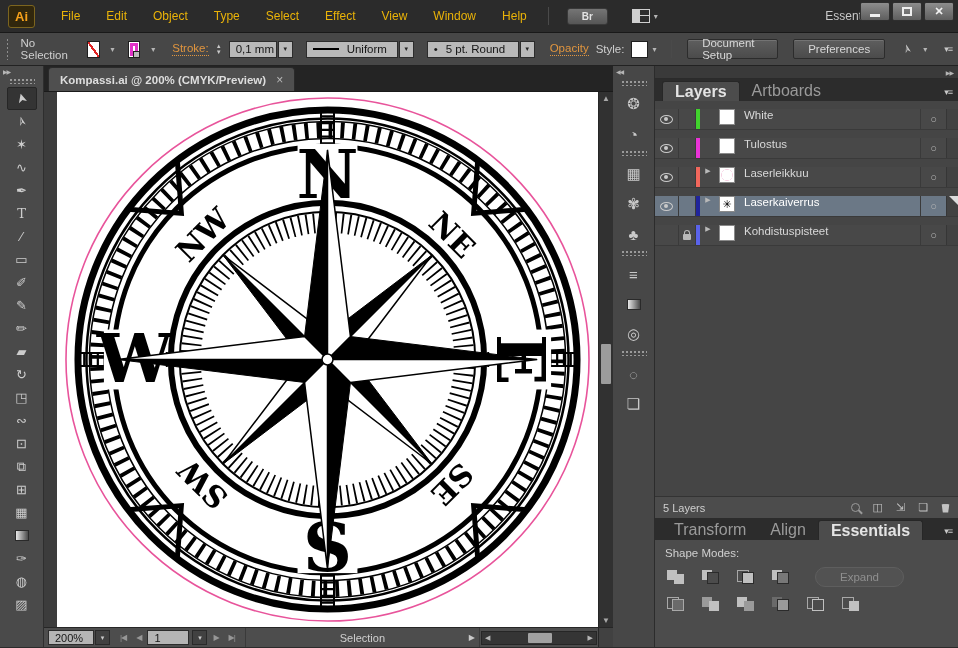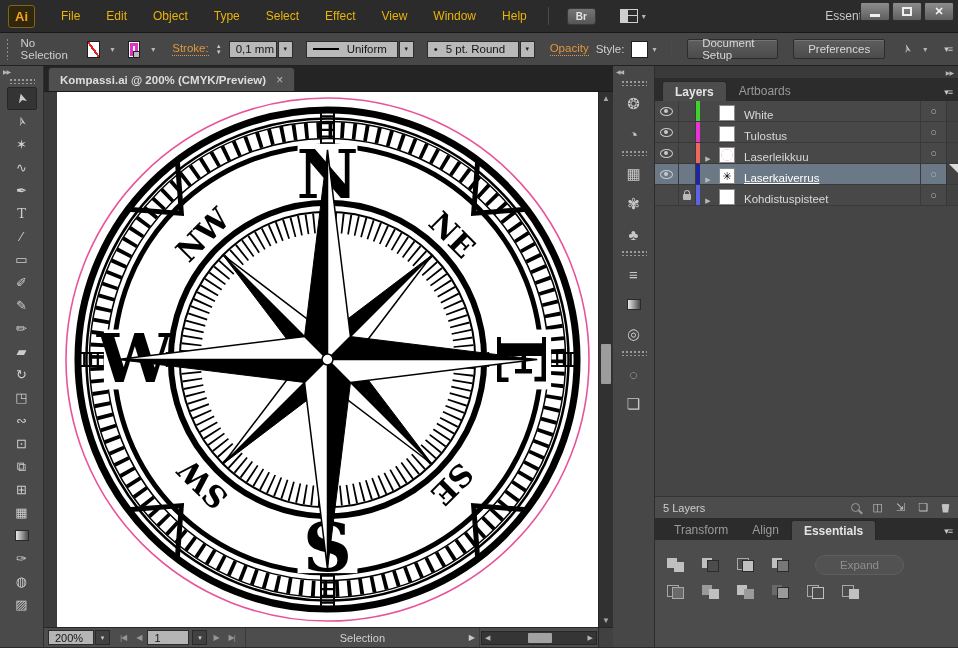--- a/index.html
+++ b/index.html
@@ -9,21 +9,21 @@
 
   
   .titlebar { height:33px; background:#2b2b2b; border-bottom:1px solid #191919;
     display:flex; align-items:center; position:relative; }
   .ai-logo { width:27px; height:23px; margin:0 13px 0 8px; background:#31270d;
     border:1px solid #7c651f; border-radius:3px; color:#f7a21b; font-weight:bold;
     font-size:13px; display:flex; align-items:center; justify-content:center; }
   .menu-item { padding:0 13px; font-size:12px; color:#eab308; height:100%;
     display:flex; align-items:center; cursor:default; }
   .tb-sep { width:1px; height:18px; background:#4a4a4a; margin:0 8px; }
-  .br-btn { padding:2px 8px; background:linear-gradient(#757575,#565656);
+  .br-btn { padding:2px 14px; background:linear-gradient(#757575,#565656);
     border:1px solid #393939; border-radius:3px; font-size:10px; font-weight:bold; color:#e3e3e3; margin:0 10px; }
   .ws-icon { width:18px; height:14px; border:1px solid #cfcfcf; margin-left:14px;
     background:linear-gradient(90deg,#cfcfcf 42%, transparent 42%); position:relative; }
   .ws-icon::after { content:""; position:absolute; left:42%; right:0; top:45%; height:1px; background:#cfcfcf; }
   .dd { color:#b5b5b5; font-size:8px; margin-left:4px; }
   .workspace { margin-left:auto; margin-right:70px; display:flex; align-items:center;
     color:#c9c9c9; font-size:12px; }
   .winbtns { position:absolute; right:4px; top:2px; display:flex; }
   .winbtn { width:30px; height:19px; background:linear-gradient(#8d8d8d,#5e5e5e);
     border:1px solid #2e2e2e; border-radius:2px; margin-left:2px;
@@ -114,38 +114,38 @@
   .dock-head { width:100%; height:13px; padding:2px 0 0 3px; color:#b5b5b5; font-size:6px; letter-spacing:-1px; }
   .dicon { width:34px; height:30px; display:flex; align-items:center; justify-content:center;
     color:#c9c9c9; font-size:15px; }
 
   
   .panels { width:303px; display:flex; flex-direction:column; background:#3f3f3f; }
   .panels-head { height:13px; background:#3a3a3a; border-bottom:1px solid #2b2b2b;
     display:flex; justify-content:flex-end; align-items:center; padding:0 5px;
     color:#b5b5b5; font-size:6px; letter-spacing:-1px; }
   .ptabbar { height:22px; background:#2c2c2c; display:flex; align-items:flex-end; padding-left:7px; }
-  .ptab { height:20px; padding:0 12px; font-size:12px; color:#9a9a9a; display:flex; align-items:center; }
+  .ptab { height:20px; padding:0 12px; font-size:16px; color:#9a9a9a; display:flex; align-items:center; }
   .ptab.active { background:#4c4c4c; color:#e4e4e4; font-weight:bold; border-radius:3px 3px 0 0;
     border:1px solid #272727; border-bottom:none; }
   .ptab-menu { margin-left:auto; padding:0 6px 4px 0; }
 
   .layers-list { height:395px; background:#454545; overflow:hidden; }
-  .lrow { height:21px; display:flex; align-items:flex-end; background:#484848; border-bottom:1px solid #3a3a3a; }
+  .lrow { height:21px; display:flex; align-items:flex-start; background:#484848; border-bottom:1px solid #3a3a3a;margin-top:8px; }
   .lrow.sel { background:#6b7886; }
   .c-eye { width:24px; height:100%; border-right:1px solid #3a3a3a; display:flex; align-items:center; justify-content:center; }
   .c-lock { width:17px; height:100%; border-right:1px solid #3a3a3a; display:flex; align-items:center; justify-content:center; }
   .c-bar { width:4px; height:100%; }
   .c-exp { width:16px; text-align:center; color:#b9b9b9; font-size:7px; }
   .c-thumb { width:22px; display:flex; align-items:center; justify-content:center; }
   .thumb { width:16px; height:16px; background:#fff; border:1px solid #8a8a8a;
     display:flex; align-items:center; justify-content:center; font-size:11px; color:#000; line-height:1; }
   .thumb.cut { background:radial-gradient(circle,#fff 52%,#f6cfe2 56%,#fff 62%); }
   .c-name { flex:1; font-size:11.5px; color:#d8d8d8; padding-left:6px; white-space:nowrap; overflow:hidden; }
-  .lrow.sel .c-name { color:#fff;text-decoration:underline; }
+  .lrow.sel .c-name { color:#fff; }
   .c-target { width:26px; height:100%; border-left:1px solid #3a3a3a;
     display:flex; align-items:center; justify-content:center; color:#b5b5b5; font-size:11px; }
   .c-end { width:12px; height:100%; background:#424242; border-left:1px solid #363636; position:relative; }
   .lrow.sel .c-end::after { content:""; position:absolute; right:0; top:0;
     border-top:9px solid #dcdcdc; border-left:9px solid transparent; }
   .eye { width:13px; height:9px; border:1px solid #c9c9c9; border-radius:50%; position:relative; }
   .eye::after { content:""; position:absolute; left:3.2px; top:1.8px; width:4px; height:4px; border-radius:50%; background:#c9c9c9; }
   .lock { width:8px; height:6px; background:#b9b9b9; border-radius:1px; position:relative; margin-top:4px; }
   .lock::before { content:""; position:absolute; left:1px; top:-4px; width:4px; height:4px;
     border:1.5px solid #b9b9b9; border-bottom:none; border-radius:3px 3px 0 0; }
@@ -607,20 +607,21 @@
         </div>
       </div>
 
       <div class="ptabbar">
         <div class="ptab">Transform</div>
         <div class="ptab">Align</div>
         <div class="ptab active">Essentials</div>
         <div class="ptab-menu pmenu">▾≡</div>
       </div>
       <div class="pfc">
+        <div>Shape Modes:</div>
         <div class="pf-row">
           <span class="ovsq v1"></span>
           <span class="ovsq v2"></span>
           <span class="ovsq v3"></span>
           <span class="ovsq v4"></span>
           <span class="expand-btn">Expand</span>
         </div>
         <div class="pf-row">
           <span class="ovsq v5"></span>
           <span class="ovsq v6"></span>

